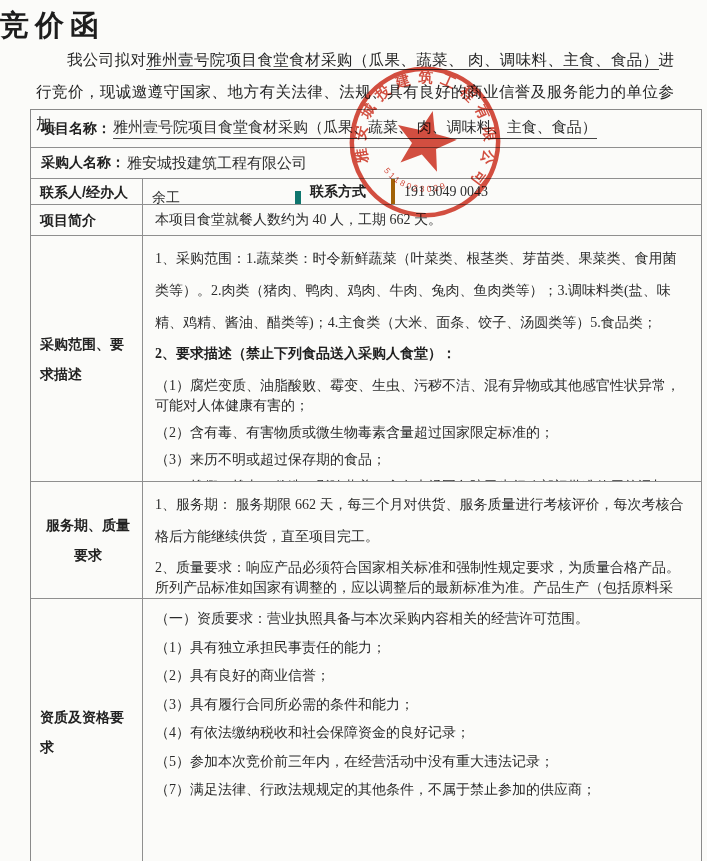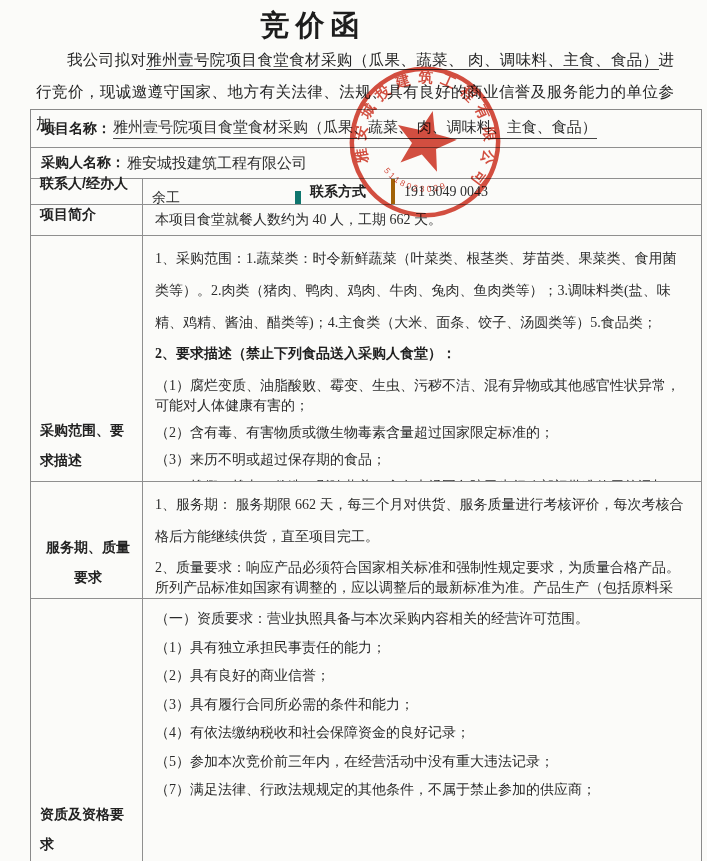--- a/index.html
+++ b/index.html
@@ -3,21 +3,21 @@
 <meta charset="utf-8">
 <style>
   html,body{margin:0;padding:0;}
   body{
     width:707px;height:861px;position:relative;overflow:hidden;
     background:#fbfbf9;
     font-family:"Liberation Serif","DejaVu Serif",serif;
     color:#2e2e2e;
   }
   .title{
-    position:absolute;top:6px;left:0;width:626px;text-align:center;
+    position:absolute;top:6px;left:0;width:626px;text-align:left;
     font-size:29px;font-weight:bold;letter-spacing:6px;color:#1d1d1d;
   }
   .intro{
     position:absolute;top:44px;left:36px;width:638px;
     font-size:15.5px;line-height:32px;text-align:justify;text-indent:2em;
     color:#262626;
   }
   .intro .u{border-bottom:1px solid #3a3a3a;padding-bottom:1px;}
   
   .doc-table{
@@ -29,21 +29,21 @@
   .cell{box-sizing:border-box;}
   .lbl{
     font-family:"Liberation Sans","DejaVu Sans",sans-serif;
     font-weight:bold;color:#222;font-size:14px;
   }
   .full-cell{width:100%;padding:0 10px;display:flex;align-items:center;font-size:15px;}
   .full-cell .lbl{margin-right:2px;white-space:nowrap;}
   .val-underline{border-bottom:1px solid #444;padding-bottom:1px;}
   .col-label{
     width:112px;border-right:1px solid #8f8f8f;padding:6px 6px 6px 9px;
-    display:flex;align-items:flex-end;flex-shrink:0;
+    display:flex;align-items:center;flex-shrink:0;
   }
   .col-label .lbl{line-height:30px;}
   .lbl-center{text-align:center;width:100%;}
   .col-content{flex:1;padding:4px 12px;font-size:14px;color:#2b2b2b;overflow:hidden;}
   .r3-cell{display:flex;align-items:center;padding:0 9px;font-size:14px;box-sizing:border-box;}
   .r3-v1{width:158px;border-right:6px solid #0f766e;margin-top:12px;}
   .r3-l2{width:94px;border-right:4px solid #a16207;}
   .r3-v2{flex:1;}
   
   .row-1{height:38px;} .row-2{height:31px;text-align:right;} .row-3{height:26px;}

